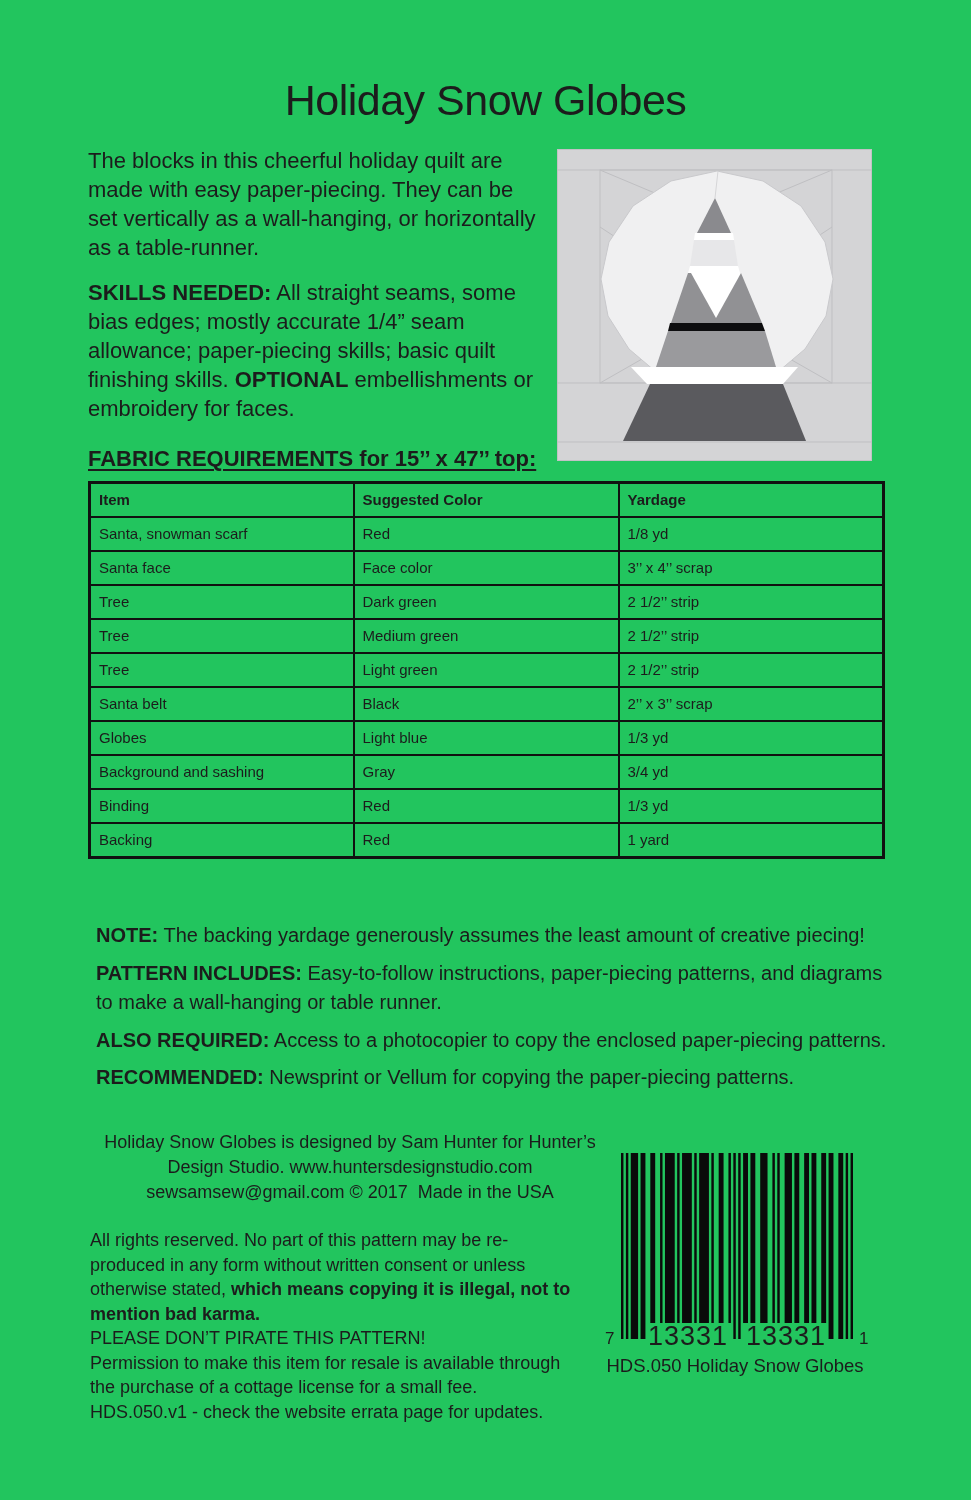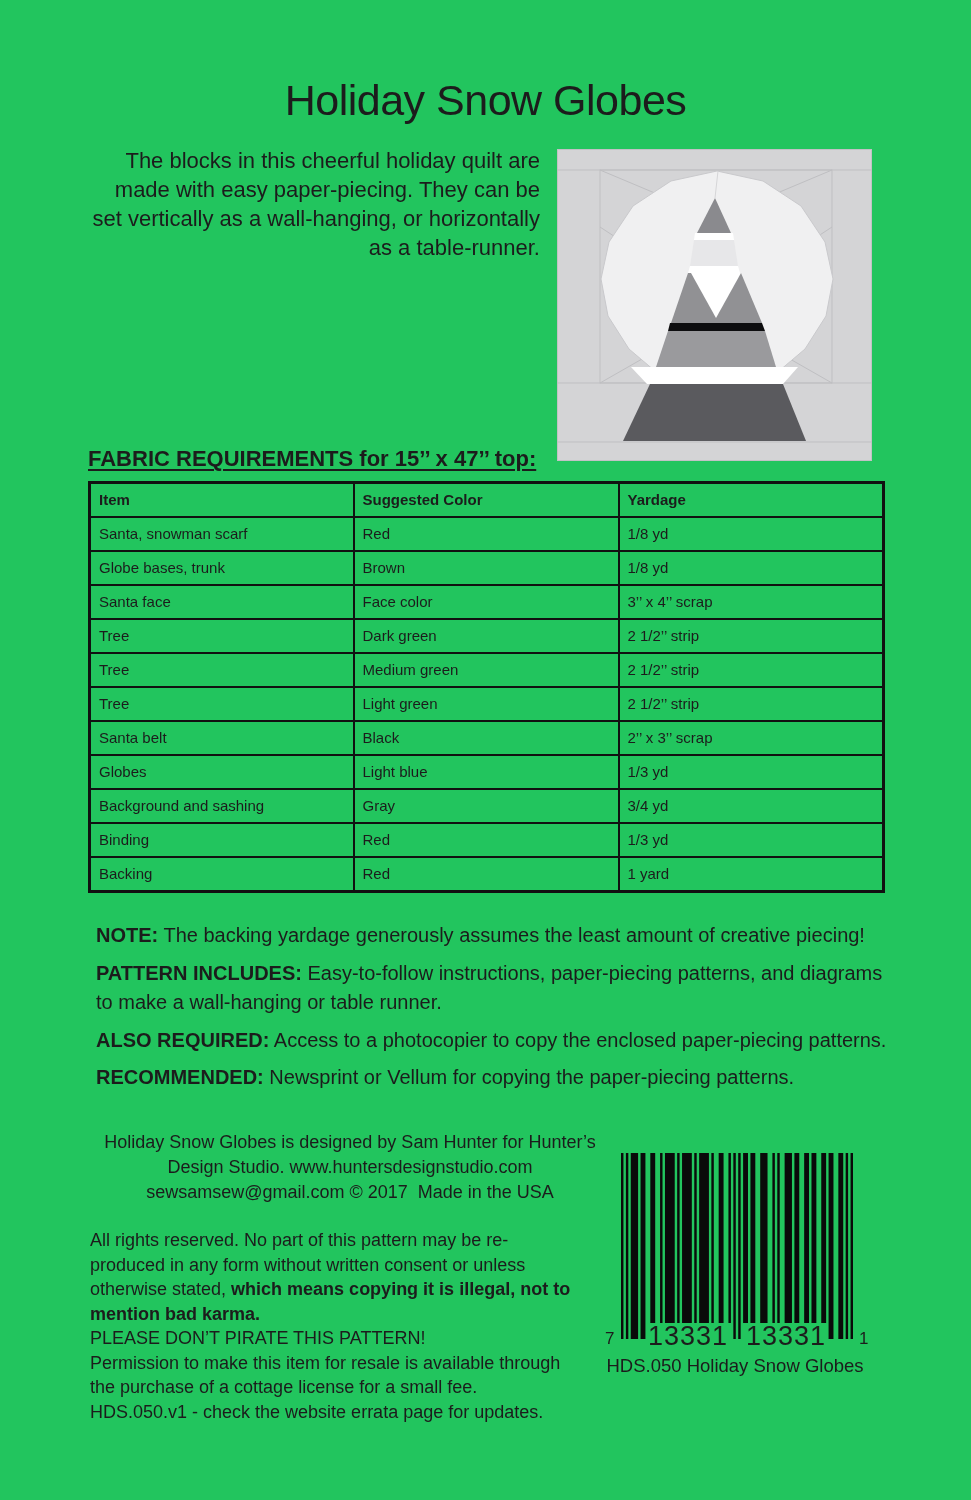--- a/index.html
+++ b/index.html
@@ -7,21 +7,21 @@
     position:relative;width:971px;height:1500px;margin:0 auto;
     background:#22c55e;color:#1c1c1c;
     font-family:"Liberation Sans","DejaVu Sans",sans-serif;
     overflow:hidden;
   }
   .abs{position:absolute;}
   .page-title{
     top:76px;left:0;width:100%;text-align:center;
     font-size:43px;letter-spacing:-0.5px;font-weight:400;
   }
-  .body-text{font-size:22px;line-height:29px;text-align:right;}
+  .body-text{font-size:22px;line-height:29px;}
   .intro{top:146px;left:88px;width:452px;}
   .skills{top:278px;left:88px;width:472px;}
   .b{font-weight:bold;}
   .fabric-heading{
     top:446px;left:88px;font-size:22px;font-weight:bold;
     text-decoration:underline;text-decoration-thickness:2px;text-underline-offset:3px;
   }
   table.fabric{
     position:absolute;top:481px;left:88px;width:794px;
     border-collapse:collapse;table-layout:fixed;
@@ -59,20 +59,21 @@
 </style>
 </head>
 <body>
 
 <div class="page">
 
   <div class="abs page-title">Holiday Snow Globes</div>
 
   <div class="abs body-text intro">The blocks in this cheerful holiday quilt are made with easy paper-piecing. They can be set vertically as a wall-hanging, or horizontally as a table-runner.</div>
 
+  <div class="abs body-text skills"><span class="b">SKILLS NEEDED:</span><span> All straight seams, some bias edges; mostly accurate 1/4” seam allowance; paper-piecing skills; basic quilt finishing skills. </span><span class="b">OPTIONAL</span><span> embellishments or embroidery for faces.</span></div>
 
   <svg class="abs quilt-block" viewBox="0 0 315 312" xmlns="http://www.w3.org/2000/svg">
     <rect x="0.5" y="0.5" width="314" height="311" stroke="#c2c2c5" fill="#d4d4d6"></rect>
     <g stroke-width="1" fill="none" stroke="#bfbfc2">
       <line x1="0" y1="21" x2="315" y2="21"></line>
       <line x1="0" y1="234" x2="315" y2="234"></line>
       <line x1="0" y1="293" x2="315" y2="293"></line>
       <rect x="43" y="21" width="232" height="213"></rect>
       <line x1="43" y1="21" x2="112" y2="50"></line>
       <line x1="275" y1="21" x2="206" y2="50"></line>
@@ -107,25 +108,20 @@
       <tr>
         <th>Item</th>
         <th>Suggested Color</th>
         <th>Yardage</th>
       </tr>
     </thead>
     <tbody>
         <tr>
           <td>Santa, snowman scarf</td>
           <td>Red</td>
-          <td>1/8 yd</td>
-        </tr>
-        <tr>
-          <td>Globe bases, trunk</td>
-          <td>Brown</td>
           <td>1/8 yd</td>
         </tr>
         <tr>
           <td>Santa face</td>
           <td>Face color</td>
           <td>3’’ x 4’’ scrap</td>
         </tr>
         <tr>
           <td>Tree</td>
           <td>Dark green</td>

